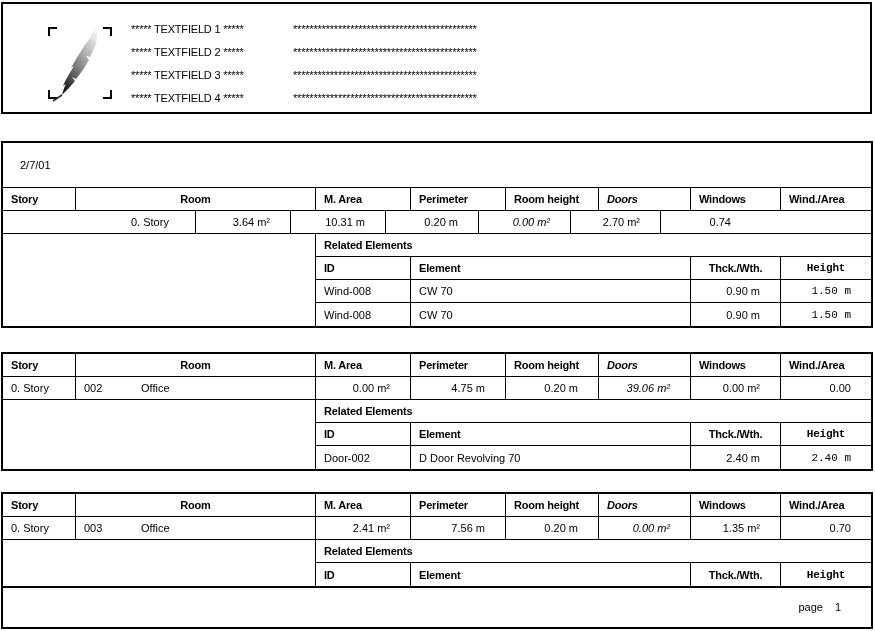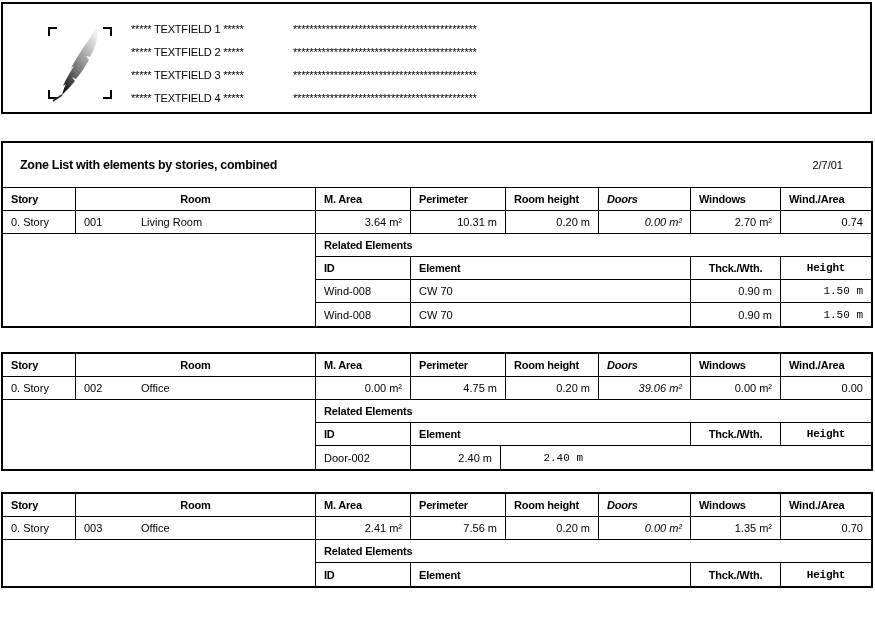--- a/index.html
+++ b/index.html
@@ -40,31 +40,31 @@
     border: 2px solid #000; background: #fff;
   }
   .trow {
     height: 45px; border-bottom: 1px solid #000;
     display: flex; align-items: center; justify-content: space-between;
     padding: 0 28px 0 17px;
   }
   .rtitle { font-weight: bold; font-size: 12.5px; letter-spacing: -0.3px; }
   .rdate  { font-size: 11px; }
 
-  .row { display: flex; height: 23px; border-bottom: 1px solid #000; }
+  .row { display: flex; height: 23px; border-bottom: 1px solid #000; justify-content: center; }
   .row.last { border-bottom: none; }
   .cell {
     display: flex; align-items: center;
     padding: 0 8px; font-size: 11px; height: 100%;
     border-right: 1px solid #000; overflow: hidden; white-space: nowrap;
   }
   .cell.end { border-right: none; }
   .hd { font-weight: bold; letter-spacing: -0.2px; }
   .center { justify-content: center; }
-  .num { justify-content: flex-end; padding-right: 8px; }
+  .num { justify-content: flex-end; padding-right: 20px; }
 
   .c-story { width: 73px; }
   .c-room  { width: 240px; }
   .c-area  { width: 95px; }
   .c-perim { width: 95px; }
   .c-rh    { width: 93px; }
   .c-doors { width: 92px; font-style: italic; }
   .c-win   { width: 90px; }
   .c-wa    { width: 90px; }
   .room-no { display: inline-block; width: 57px; }
@@ -143,39 +143,34 @@
       </div>
       <div class="frow">
         <span class="flabel">***** TEXTFIELD 4 *****</span>
         <span class="fvalue">*********************************************</span>
       </div>
     </div>
   </div>
 
   <div class="zbox" style="top:141px;">
     <div class="trow">
-      <span class="rtitle">Zone List with elements by stories, combined</span>
       <span class="rdate">2/7/01</span>
     </div>
     <div class="row">
       <div class="cell hd c-story">Story</div>
       <div class="cell hd c-room center">Room</div>
       <div class="cell hd c-area">M. Area</div>
       <div class="cell hd c-perim">Perimeter</div>
       <div class="cell hd c-rh">Room height</div>
       <div class="cell hd c-doors">Doors</div>
       <div class="cell hd c-win">Windows</div>
       <div class="cell hd c-wa end">Wind./Area</div>
     </div>
     <div class="row">
       <div class="cell c-story">0. Story</div>
-      <div class="cell c-room">
-          <span class="room-no">001</span>
-          <span>Living Room</span>
-        </div>
       <div class="cell c-area num">3.64 m²</div>
       <div class="cell c-perim num">10.31 m</div>
       <div class="cell c-rh num">0.20 m</div>
       <div class="cell c-doors num">0.00 m²</div>
       <div class="cell c-win num">2.70 m²</div>
       <div class="cell c-wa num end">0.74</div>
     </div>
     <div class="relwrap">
       <div class="void"></div>
       <div class="rel">
@@ -231,20 +226,21 @@
       <div class="rel">
         <div class="reltitle">Related Elements</div>
         <div class="row">
           <div class="cell hd c-id">ID</div>
           <div class="cell hd c-el">Element</div>
           <div class="cell hd c-thck center">Thck./Wth.</div>
           <div class="cell hd c-hgt center end">Height</div>
         </div>
         <div class="row last">
           <div class="cell c-id">Door-002</div>
+          <div class="cell c-el">D Door Revolving 70</div>
           <div class="cell c-thck num">2.40 m</div>
           <div class="cell c-hgt num end">2.40 m</div>
         </div>
       </div>
     </div>
   </div>
 
   <div class="zbox" style="top:492px;">
     <div class="row">
       <div class="cell hd c-story">Story</div>
@@ -276,14 +272,18 @@
         <div class="row last">
           <div class="cell hd c-id">ID</div>
           <div class="cell hd c-el">Element</div>
           <div class="cell hd c-thck center">Thck./Wth.</div>
           <div class="cell hd c-hgt center end">Height</div>
         </div>
       </div>
     </div>
   </div>
 
+  <div class="pagebox">
+    <span class="plabel">page</span>
+    <span>1</span>
+  </div>
 
 </div>
 
 </body></html>

